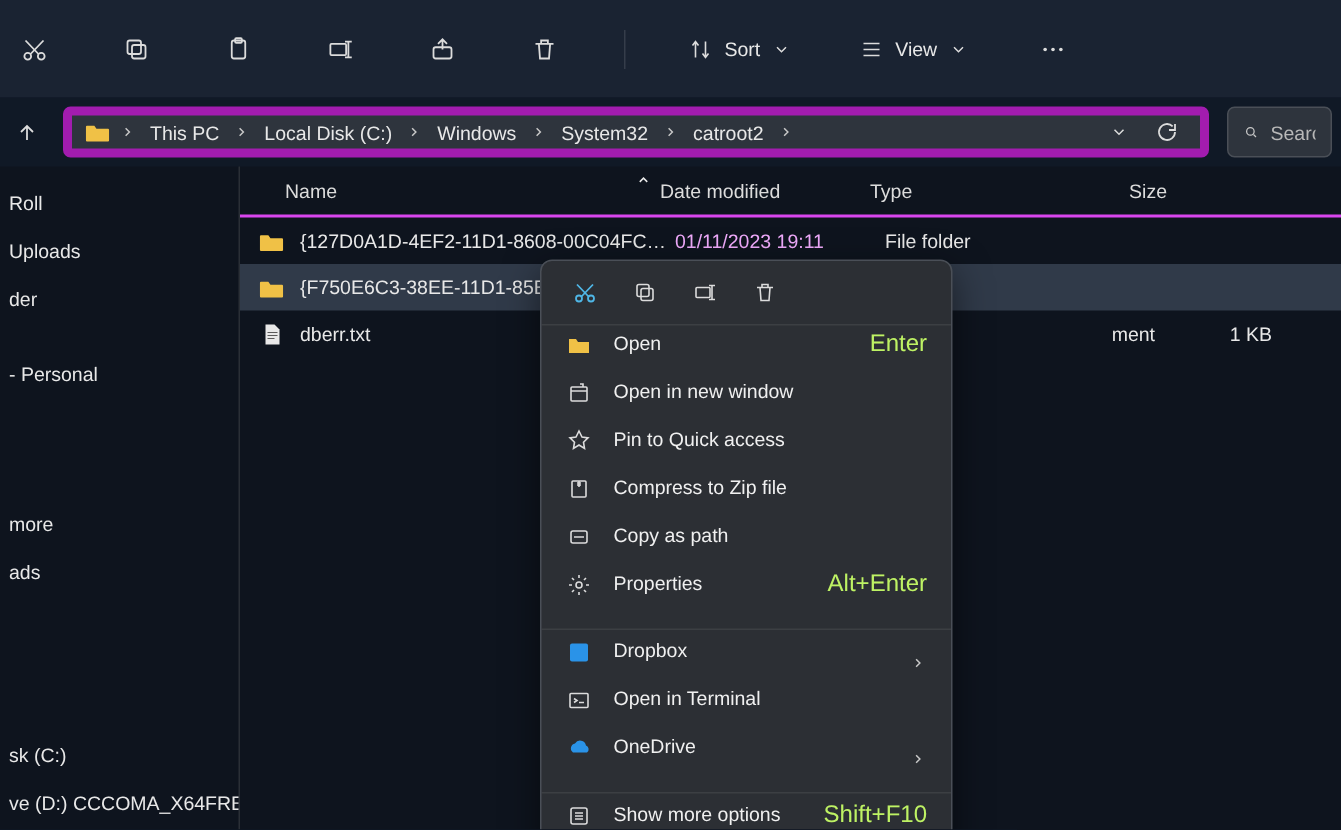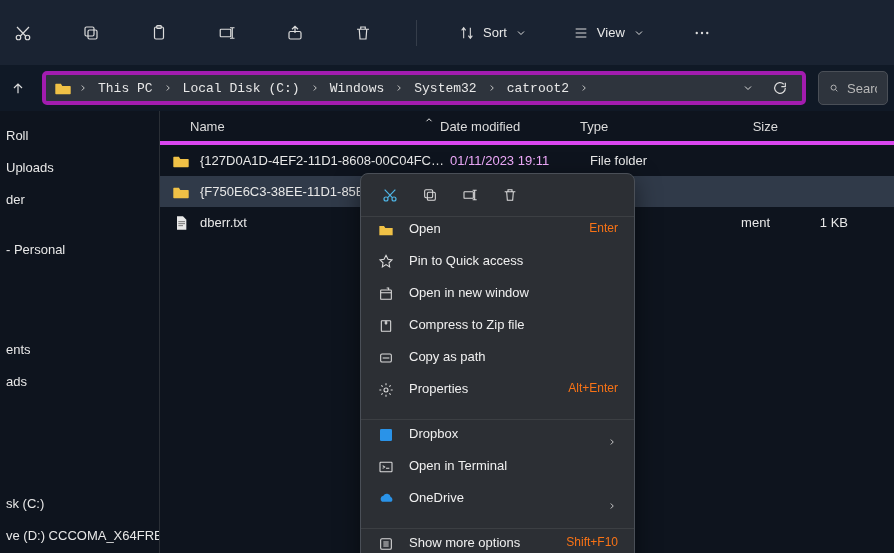--- a/index.html
+++ b/index.html
@@ -9,37 +9,37 @@
   
   .toolbar { height: 65px; display:flex; align-items:center; padding: 0 6px; gap: 34px; background:#1a2332; }
   .tbtn { width:34px; height:34px; display:flex; align-items:center; justify-content:center; border-radius:4px; }
   .sep { width:1px; height:26px; background:rgba(255,255,255,0.12); margin:0 2px;}
   .combo { display:flex; align-items:center; gap:8px; padding:0 6px; height:34px; border-radius:4px;}
   .combo span { color:#e8e8e8; font-size:13px; }
 
   
   .navrow { height:46px; display:flex; align-items:center; padding:0 6px 0 6px; gap:12px; background:#101926;}
   .backbtn { width:24px; height:24px; display:flex; align-items:center; justify-content:center;}
-  .address { flex:0 0 764px; height:34px; background:#2e343d; border:4px solid #a21caf; border-radius:5px; display:flex; align-items:center; padding:0 8px; gap:4px;font-family:Liberation Mono, monospace;}
+  .address { flex:0 0 764px; height:34px; background:#2e343d; border:6px solid #a21caf; border-radius:5px; display:flex; align-items:center; padding:0 8px; gap:4px;}
   .crumbitem { display:flex; align-items:center; gap:4px; padding:0 4px; cursor:default;}
   .crumbsep { width:14px; height:14px; display:flex; align-items:center; justify-content:center;}
   .addr-spacer { flex:1; }
   .refreshbtn { width:28px; height:28px; display:flex; align-items:center; justify-content:center;}
   .search { flex:1; height:34px; background:#2e343d; border:1px solid #4a4f57; border-radius:5px; display:flex; align-items:center; padding:0 10px; gap:8px; color:#c8c8c8; min-width:0; overflow:hidden;}
   .search input { background:transparent; border:none; outline:none; color:#e8e8e8; width:100%; font-size:13px;}
   .search input::placeholder{color:#b8b8b8;}
 
   
   .main { display:flex; height:calc(553px - 65px - 46px); background:#0e141e;}
   .side { width:160px; min-width:160px; border-right:1px solid #2a2f36; padding-top:8px; overflow:hidden;}
   .side-item { height:32px; display:flex; align-items:center; padding-left:6px; color:#e8e8e8; white-space:nowrap;}
   .side-gap { height:18px; }
 
   .contentwrap { flex:1; position:relative; overflow:hidden;}
-  .colhead { display:flex; align-items:center; height:34px; padding-left:30px; border-bottom:4px solid #d946ef; position:relative;}
+  .colhead { display:flex; align-items:center; height:34px; padding-left:30px; border-bottom:2px solid #d946ef; position:relative;}
   .colhead .col { color:#dcdcdc; font-size:13px; display:flex; align-items:center; gap:6px;}
   .c-name { width:250px;}
   .c-date { width:140px;}
   .c-type { width:120px;}
   .c-size { width:78px; text-align:right; justify-content:flex-end;}
   .sortind { position:absolute; left:264px; top:4px;}
 
   .rows { }
   .row { display:flex; align-items:center; height:31px; padding-left:12px;}
   .row.sel { background:#303a49; }
@@ -52,21 +52,21 @@
 
   
   .ctx { position:absolute; left:200px; top:62px; width:275px; background:#2c2f34; border:1px solid #4a4f57; border-radius:8px; box-shadow:0 8px 24px rgba(0,0,0,0.5); overflow:hidden;}
   .ctx-toprow { display:flex; gap:10px; padding:8px 14px; border-bottom:1px solid rgba(255,255,255,0.08);}
   .ctx-toprow .mini { width:30px; height:26px; display:flex; align-items:center; justify-content:center; border-radius:4px;}
   .ctx-sec { padding:4px 0;}
   .ctx-divider { height:1px; background:rgba(255,255,255,0.08); margin:2px 0;}
   .ctx-item { height:32px; display:flex; padding:0 16px; gap:14px; position:relative;}
   .ctx-item .ic { width:18px; height:18px; display:flex; align-items:center; justify-content:center; flex:none;}
   .ctx-item .lbl { flex:1; color:#f0f0f0;}
-  .ctx-item .accel { color:#f97316; font-size:12px;}
+  .ctx-item .accel { color:#bef264; font-size:16px;}
   .ctx-item .sub { width:12px; display:flex; align-items:center; justify-content:center;}
 
   
   .folder-svg { width:18px; height:14px;}
 </style>
 </head>
 <body>
 
 <div class="toolbar">
   <div class="tbtn">
@@ -214,21 +214,21 @@
 <div class="main">
   <div class="side">
     <div class="side-item">Roll</div>
     <div class="side-item">Uploads</div>
     <div class="side-item">der</div>
     <div class="side-gap"></div>
     <div class="side-item">- Personal</div>
     <div class="side-gap"></div>
     <div class="side-item"></div>
     <div class="side-gap"></div>
-    <div class="side-item">ents</div>
+    <div class="side-item">more</div>
     <div class="side-item">ads</div>
     <div class="side-gap"></div>
     <div class="side-item"></div>
     <div style="height:40px"></div>
     <div class="side-item">sk  (C:)</div>
     <div class="side-item">ve (D:) CCCOMA_X64FRE_E</div>
   </div>
 
   <div class="contentwrap">
     <div class="colhead">
@@ -314,33 +314,33 @@
               <svg width="16" height="14" viewBox="0 0 24 20">
                 <path fill="#f0c146" d="M2 4h7l2 3h11v11H2z"></path>
               </svg>
             </span>
           <span class="lbl">Open</span>
           <span class="accel">Enter</span>
         </div>
         <div class="ctx-item">
           <span class="ic">
               <svg width="16" height="16" viewBox="0 0 24 24" fill="none" stroke="#dcdcdc" stroke-width="1.6">
-                <path d="M12 2l3 6 6 .9-4.5 4.3 1 6.2L12 16l-5.5 3.4 1-6.2L3 8.9 9 8z"></path>
-              </svg>
-            </span>
-          <span class="lbl">Pin to Quick access</span>
-        </div>
-        <div class="ctx-item">
-          <span class="ic">
-              <svg width="16" height="16" viewBox="0 0 24 24" fill="none" stroke="#dcdcdc" stroke-width="1.6">
                 <rect x="4" y="6" width="16" height="14" rx="1"></rect>
                 <path d="M4 10h16M13 3l3-0 0 3"></path>
               </svg>
             </span>
           <span class="lbl">Open in new window</span>
+        </div>
+        <div class="ctx-item">
+          <span class="ic">
+              <svg width="16" height="16" viewBox="0 0 24 24" fill="none" stroke="#dcdcdc" stroke-width="1.6">
+                <path d="M12 2l3 6 6 .9-4.5 4.3 1 6.2L12 16l-5.5 3.4 1-6.2L3 8.9 9 8z"></path>
+              </svg>
+            </span>
+          <span class="lbl">Pin to Quick access</span>
         </div>
         <div class="ctx-item">
           <span class="ic">
               <svg width="16" height="16" viewBox="0 0 24 24" fill="none" stroke="#dcdcdc" stroke-width="1.6">
                 <rect x="5" y="4" width="14" height="16" rx="1"></rect>
                 <path d="M12 4v6M10 6h4M10 8h4"></path>
               </svg>
             </span>
           <span class="lbl">Compress to Zip file</span>
         </div>

